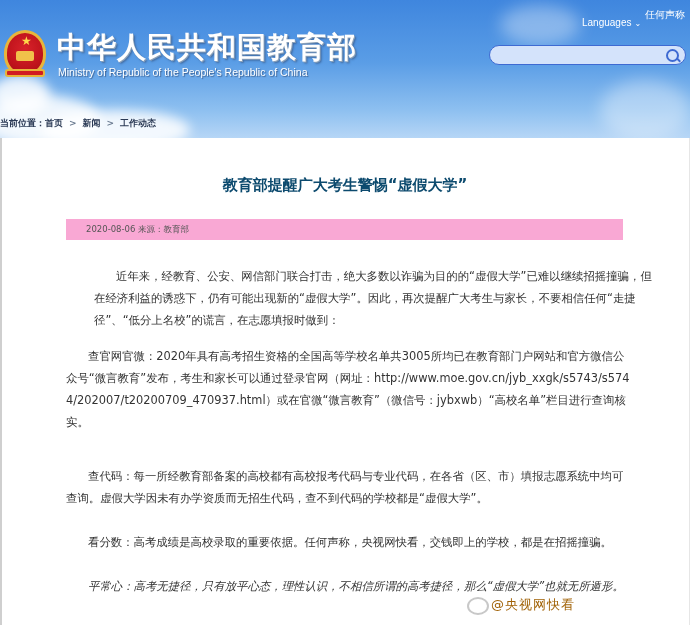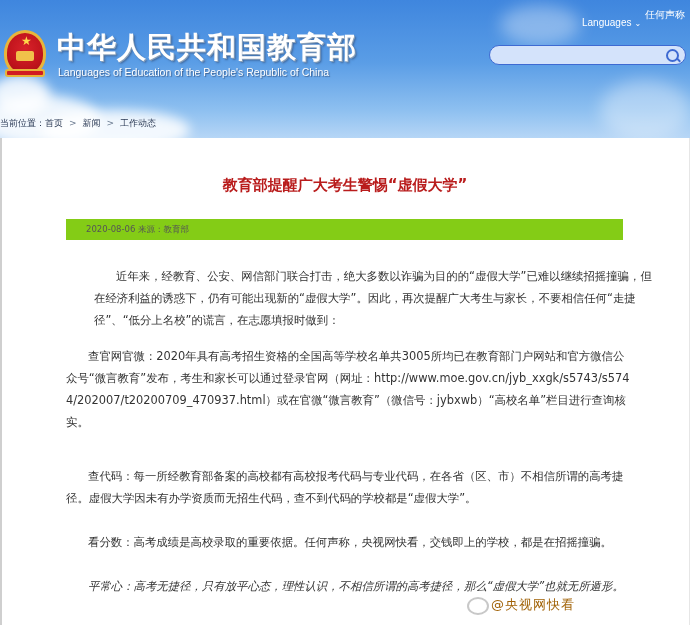--- a/index.html
+++ b/index.html
@@ -48,34 +48,34 @@
   .search input {
     position:absolute; left:8px; top:2px; width:160px; height:14px; border:none; background:transparent; outline:none; font-size:10px;
   }
   .search .mag {
     position:absolute; right:6px; top:3px; width:9px; height:9px; border:2px solid #3e6ad2; border-radius:50%;
   }
   .search .mag::after {
     content:""; position:absolute; left:8px; top:8px; width:5px; height:2px; background:#3e6ad2; transform:rotate(45deg);
   }
   .breadcrumb {
-    position:absolute; left:0; top:117px; font-size:9px; color:#2b3a55; white-space:nowrap;
+    position:absolute; left:0; top:117px; font-size:9px; color:#2b3a55; white-space:nowrap;font-weight:bold;
   }
   .breadcrumb span { margin-right:6px; }
   .breadcrumb .sep { color:#6a7a90; margin-right:6px; }
   .content {
     position:absolute; left:0; top:138px; width:690px; height:487px; background:#fff;
     border-left:2px solid #cfcfcf; border-right:1px solid #e6e6e6; box-sizing:border-box;
   }
   .article-title {
     position:absolute; left:0; width:690px; top:176px; text-align:center;
-    font-size:15px; font-weight:bold; color:#b91c1c;
+    font-size:15px; font-weight:bold; color:#0c4a6e;
   }
   .meta-bar {
-    position:absolute; left:66px; top:219px; width:557px; height:21px; background:#84cc16;
+    position:absolute; left:66px; top:219px; width:557px; height:21px; background:#f9a8d4;
   }
   .meta-bar .meta-text { position:absolute; left:20px; top:5px; font-size:8.5px; color:#555; }
   .para {
     position:absolute; left:66px; width:566px; font-size:11.4px; line-height:22px; color:#333;
     text-indent:22px; word-break:break-all;
   }
   .p1 { top:265px;margin-left:28px; }
   .p2 { top:345px; }
   .p3 { top:465px; }
   .p4 { top:531px; }
@@ -94,21 +94,21 @@
   <div class="cloud" style="left:-10px;top:75px;width:60px;height:40px;"></div>
   <div class="wisp" style="left:500px;top:5px;width:80px;height:40px;"></div>
   <div class="wisp" style="left:600px;top:80px;width:90px;height:60px;"></div>
 
   <div class="emblem">
     <span class="star">★</span>
     <span class="gate"></span>
     <span class="ribbon"></span>
   </div>
   <div class="site-title">中华人民共和国教育部</div>
-  <div class="site-subtitle">Languages of Education of the People's Republic of China</div>
+  <div class="site-subtitle">Ministry of Republic of the People's Republic of China</div>
 
   <div class="lang">
     <span>Languages</span><span class="chev">⌄</span>
   </div>
   <div class="wechat-link">任何声称</div>
 
   <div class="search">
     <input type="text" placeholder="" style="">
     <span class="mag"></span>
   </div>
@@ -121,18 +121,18 @@
 <div class="content"></div>
 
 <div class="article-title">教育部提醒广大考生警惕“虚假大学”</div>
 
 <div class="meta-bar">
   <span class="meta-text"><span>2020-08-06</span> <span>来源：教育部</span></span>
 </div>
 
 <div class="para p1">近年来，经教育、公安、网信部门联合打击，绝大多数以诈骗为目的的“虚假大学”已难以继续招摇撞骗，但在经济利益的诱惑下，仍有可能出现新的“虚假大学”。因此，再次提醒广大考生与家长，不要相信任何“走捷径”、“低分上名校”的谎言，在志愿填报时做到：</div>
 <div class="para p2">查官网官微：2020年具有高考招生资格的全国高等学校名单共3005所均已在教育部门户网站和官方微信公众号“微言教育”发布，考生和家长可以通过登录官网（网址：http://www.moe.gov.cn/jyb_xxgk/s5743/s5744/202007/t20200709_470937.html）或在官微“微言教育”（微信号：jybxwb）“高校名单”栏目进行查询核实。</div>
-<div class="para p3">查代码：每一所经教育部备案的高校都有高校报考代码与专业代码，在各省（区、市）不相信所谓的高考捷径。虚假大学因未有办学资质而无招生代码，查不到代码的学校都是“虚假大学”。</div>
+<div class="para p3">查代码：每一所经教育部备案的高校都有高校报考代码与专业代码，在各省（区、市）填报志愿系统中均可查询。虚假大学因未有办学资质而无招生代码，查不到代码的学校都是“虚假大学”。</div>
 <div class="para p4">看分数：高考成绩是高校录取的重要依据。任何声称，央视网快看，交钱即上的学校，都是在招摇撞骗。</div>
 <div class="para p5">平常心：高考无捷径，只有放平心态，理性认识，不相信所谓的高考捷径，那么“虚假大学”也就无所遁形。</div>
 
 <div class="weibo-icon"></div>
 <div class="wm-text">@央视网快看</div>
 
 </body></html>

